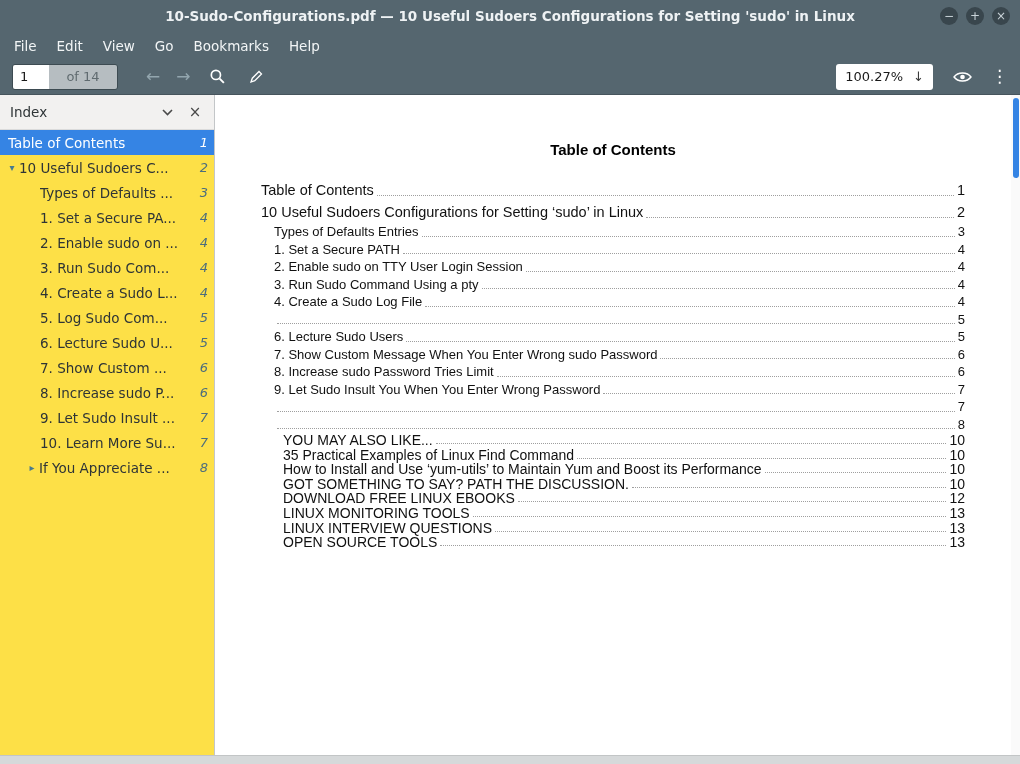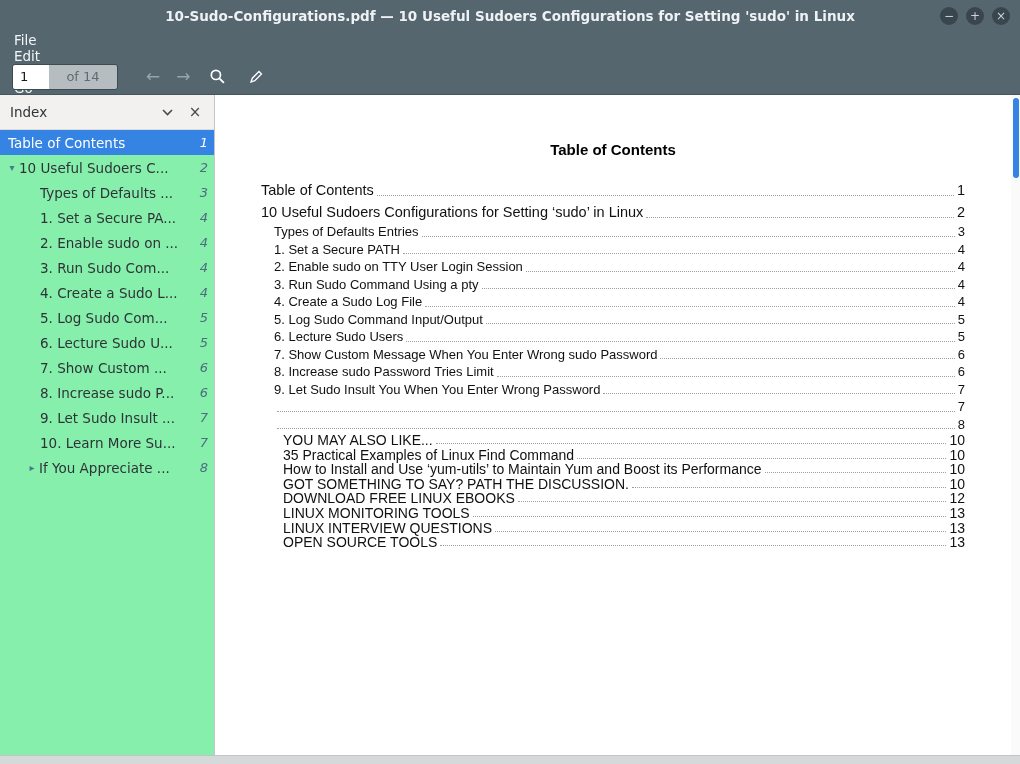--- a/index.html
+++ b/index.html
@@ -15,21 +15,21 @@
     flex:1; text-align:center; color:#eef2f4; font-weight:bold; font-size:13.5px;
     white-space:nowrap; overflow:hidden;
   }
   .win-controls{ position:absolute; right:10px; top:0; height:32px; display:flex; align-items:center; gap:8px; }
   .win-btn{
     width:18px; height:18px; border-radius:50%; background:#39464d; color:#c9d3d8;
     font-size:12px; line-height:18px; text-align:center; cursor:default; user-select:none;
   }
 
   
-  .menubar{ height:27px; background:#55666f; display:flex; align-items:stretch; padding-left:4px;flex-direction:column; }
+  .menubar{ height:27px; background:#55666f; display:flex; align-items:stretch; padding-left:4px; }
   .menu-item{ color:#f2f5f6; font-size:13.5px; padding:0 10px; display:flex; align-items:center; }
 
   
   .toolbar{
     height:36px; background:#55666f; border-bottom:1px solid #46545c;
     display:flex; align-items:center; padding:0 12px; gap:16px;
   }
   .page-widget{ display:flex; height:26px; border-radius:3px; overflow:hidden; border:1px solid #3d4b52; }
   .page-input{ width:36px; background:#ffffff; color:#1a1a1a; font-size:13px; display:flex; align-items:center; padding-left:7px; }
   .page-total{ width:68px; background:#b6bdc1; color:#606b70; font-size:13px; display:flex; align-items:center; justify-content:center; }
@@ -40,21 +40,21 @@
   .zoom-widget{
     display:flex; align-items:center; background:#ffffff; border-radius:3px;
     height:26px; padding:0 9px; gap:10px; font-size:13px; color:#1a1a1a;
   }
   .zoom-arrow{ font-size:13px; color:#3a3a3a; }
   .kebab{ color:#ffffff; font-size:17px; line-height:1; }
 
   
   .sidebar{
     position:absolute; left:0; top:95px; width:215px; bottom:9px;
-    background:#86efac; border-right:1px solid #c3c6c8; display:flex; flex-direction:column;
+    background:#fde047; border-right:1px solid #c3c6c8; display:flex; flex-direction:column;
   }
   .sb-header{
     height:35px; background:#f2f1f0; border-bottom:1px solid #dbdbdb;
     display:flex; align-items:center; padding:0 10px; gap:10px; flex:none;
   }
   .sb-title{ flex:1; font-size:13.5px; color:#2e3436; }
   .sb-chevron,.sb-close{ display:flex; align-items:center; justify-content:center; width:18px; height:18px; color:#4a4a4a; }
   .sb-close{ font-size:15px; }
   .sb-list{ flex:1; overflow:hidden; }
   .sb-row{ height:25px; display:flex; align-items:center; font-size:13.5px; color:#2e3436; padding-right:6px; }
@@ -127,20 +127,33 @@
     <svg width="17" height="17" viewBox="0 0 16 16">
         <circle cx="6.5" cy="6.5" r="4.3" fill="none" stroke="#ffffff" stroke-width="1.6"></circle>
         <line x1="10" y1="10" x2="14" y2="14" stroke="#ffffff" stroke-width="1.8"></line>
       </svg>
   </span>
   <span class="tb-icon">
     <svg width="16" height="16" viewBox="0 0 16 16">
         <path d="M3 13 L4.3 9.2 L11 2.5 L13.5 5 L6.8 11.7 L3 13 Z" fill="none" stroke="#ffffff" stroke-width="1.3"></path>
       </svg>
   </span>
+  <div class="toolbar-right">
+    <div class="zoom-widget">
+      <span>100.27%</span>
+      <span class="zoom-arrow">↓</span>
+    </div>
+    <span class="tb-icon">
+      <svg width="19" height="14" viewBox="0 0 18 13">
+          <path d="M1 6.5 C4.5 1.5, 13.5 1.5, 17 6.5 C13.5 11.5, 4.5 11.5, 1 6.5 Z" fill="none" stroke="#ffffff" stroke-width="1.4"></path>
+          <circle cx="9" cy="6.5" r="2.2" fill="#ffffff"></circle>
+        </svg>
+    </span>
+    <span class="kebab">⋮</span>
+  </div>
 </div>
 
 <div class="sidebar">
   <div class="sb-header">
     <span class="sb-title">Index</span>
     <span class="sb-chevron">
       <svg width="11" height="7" viewBox="0 0 11 7">
           <polyline points="1,1 5.5,5.5 10,1" fill="none" stroke="#4a4a4a" stroke-width="1.6"></polyline>
         </svg>
     </span>
@@ -241,21 +254,20 @@
           <span class="toc-text">3. Run Sudo Command Using a pty</span>
           <span class="leader"></span>
           <span class="toc-page">4</span>
         </div>
         <div class="toc-row lvl1">
           <span class="toc-text">4. Create a Sudo Log File</span>
           <span class="leader"></span>
           <span class="toc-page">4</span>
         </div>
         <div class="toc-row lvl1">
-          <span class="toc-text">5. Log Sudo Command Input/Output</span>
           <span class="leader"></span>
           <span class="toc-page">5</span>
         </div>
         <div class="toc-row lvl1">
           <span class="toc-text">6. Lecture Sudo Users</span>
           <span class="leader"></span>
           <span class="toc-page">5</span>
         </div>
         <div class="toc-row lvl1">
           <span class="toc-text">7. Show Custom Message When You Enter Wrong sudo Password</span>

